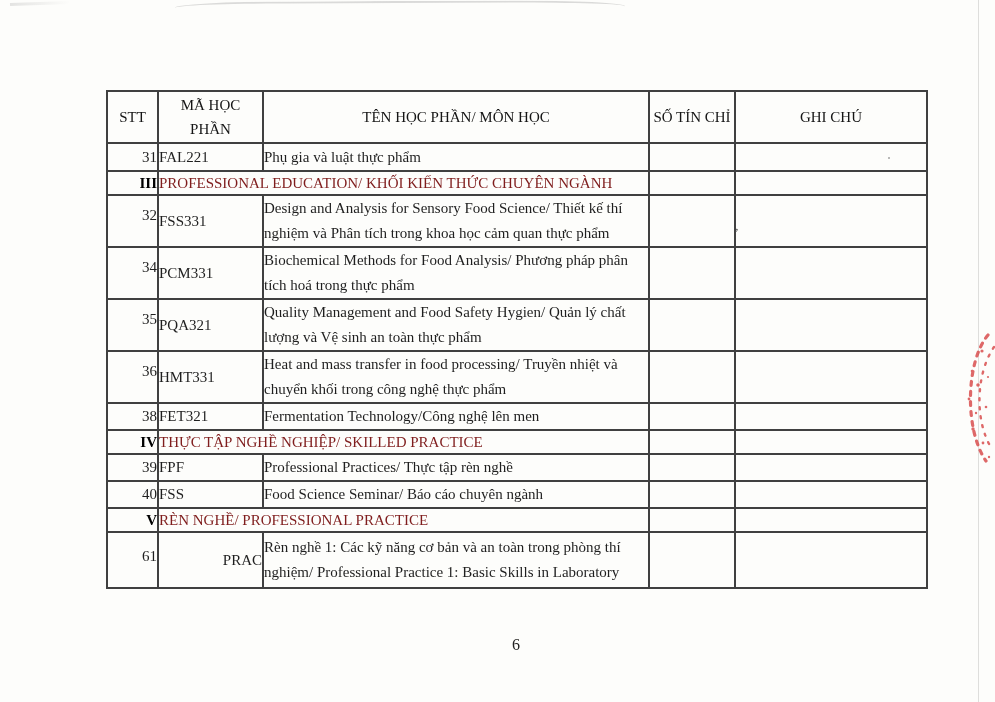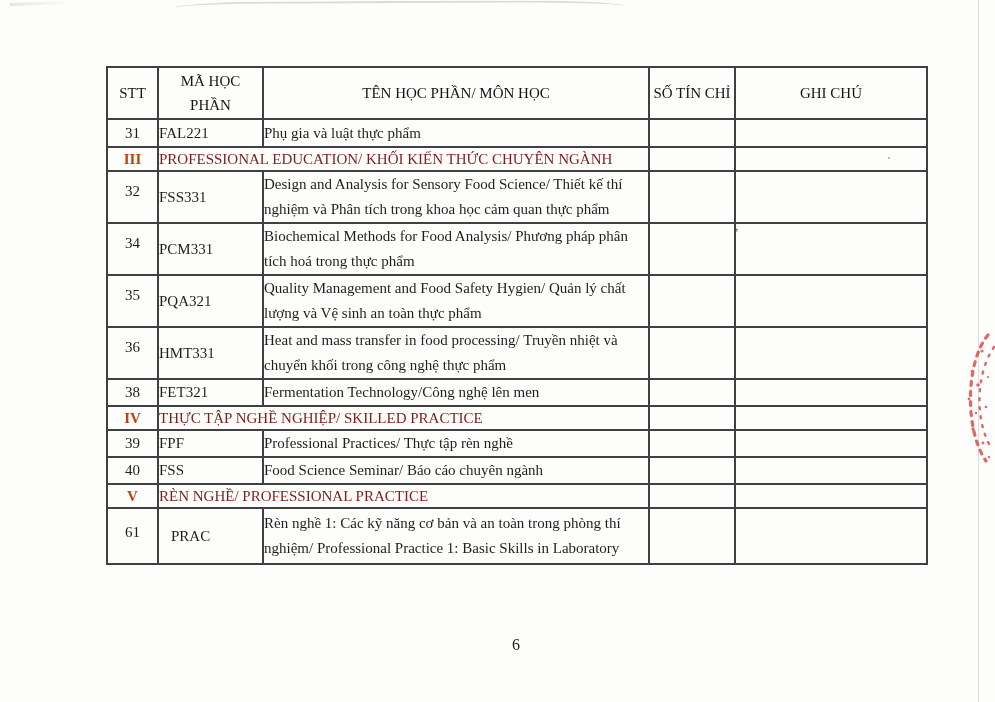--- a/index.html
+++ b/index.html
@@ -35,40 +35,40 @@
   .speck-dot{
     position:absolute;left:888px;top:157px;width:2px;height:2px;
     background:rgba(90,90,90,0.55);border-radius:50%;
   }
   .stamp{
     position:absolute;left:958px;top:333px;width:37px;height:132px;
     opacity:0.85;
   }
   
   table.doc{
-    position:absolute;left:106px;top:66px;
+    position:absolute;left:106px;top:90px;
     width:820px;border-collapse:collapse;table-layout:fixed;
   }
   table.doc td,table.doc th{
     border:2px solid #404040;
     font-size:15px;font-weight:normal;
     padding:0;vertical-align:middle;
     overflow:hidden;
   }
   th.h{
     font-weight:bold;text-align:center;vertical-align:top;
     padding-top:4px;line-height:24px;color:#151515;
   }
-  td.c-stt{text-align:center;}
+  td.c-stt{text-align:right;}
   td.c-code{padding-left:10px;}
-  td.c-code.center{padding-left:12px;text-align:left;}
+  td.c-code.center{padding-left:12px;text-align:right;}
   td.c-name{padding-left:8px;padding-right:3px;line-height:25px;}
   td.c-section{font-weight:bold;padding-left:8px;color:#7f1d1d;}
   tr.r2 td.c-stt{vertical-align:bottom;padding-bottom:22px;}
-  tr.sec td.c-stt{font-weight:bold;color:#c2410c;}
+  tr.sec td.c-stt{font-weight:bold;color:#000000;}
   .page-number{
     position:absolute;left:106px;top:636px;width:820px;
     text-align:center;font-size:16px;color:#222;
   }
 </style>
 </head>
 <body>
 
 <div class="page">
 

